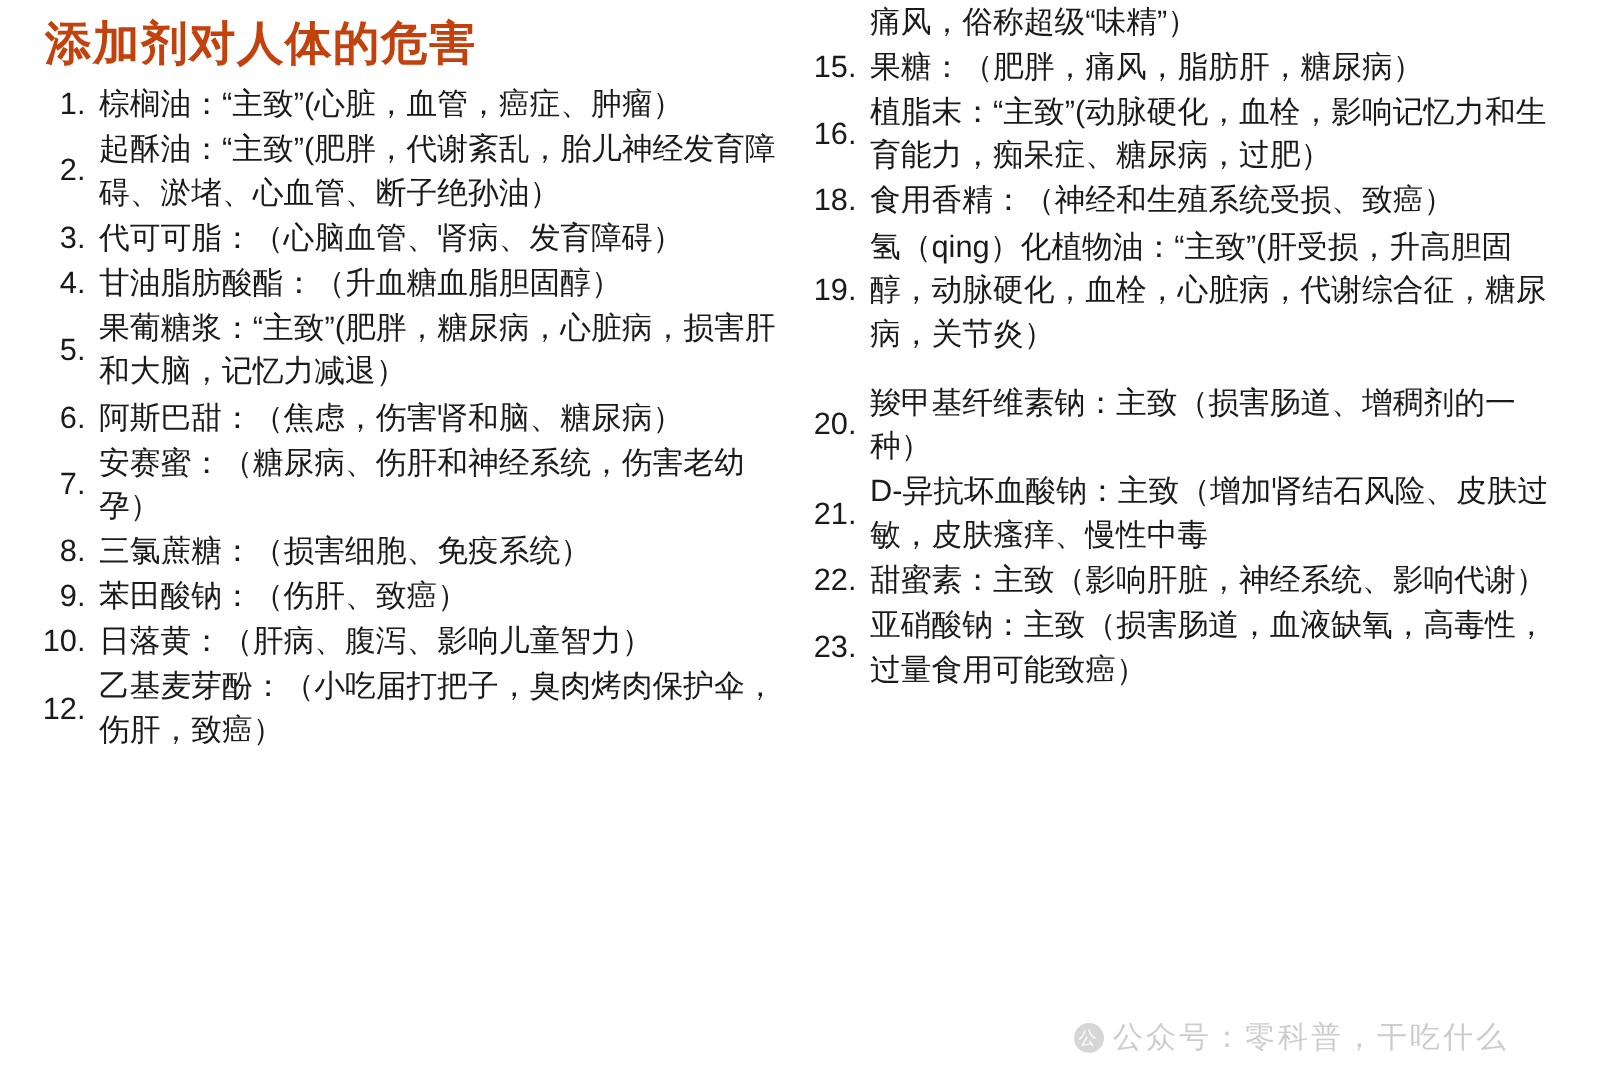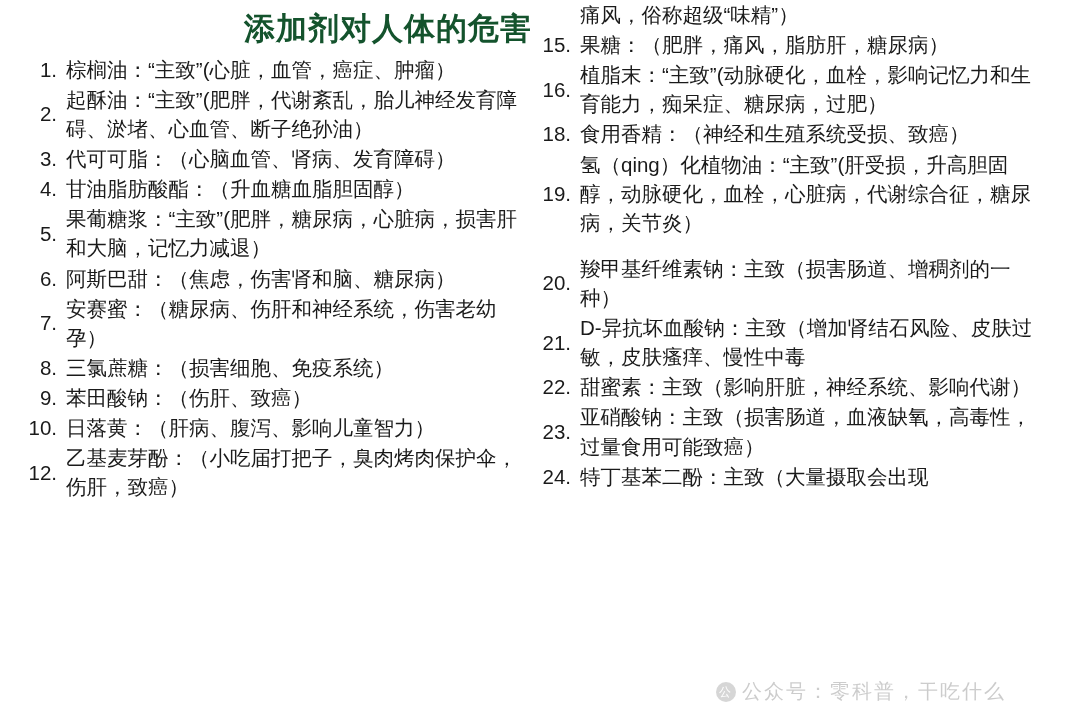--- a/index.html
+++ b/index.html
@@ -35,22 +35,21 @@
     left: 516px;
     width: 540px;
     padding: 0 8px 0 18px;
   }
   .doc-title {
     font-size: 31px;
     font-weight: bold;
     letter-spacing: 1px;
     line-height: 1.25;
     margin: 4px 0 6px 8px;
-    color: #14532d;
-    text-align: right;
+    color: #c2410c;
   }
   ol.items {
     list-style: none;
     margin: 0;
     padding: 0;
   }
   li.item {
     display: flex;
     align-items: center;
     font-size: 20.5px;
@@ -199,24 +198,20 @@
         <span class="txt">D-异抗坏血酸钠：主致（增加肾结石风险、皮肤过敏，皮肤瘙痒、慢性中毒</span>
       </li>
       <li class="item">
         <span class="num">22.</span>
         <span class="txt">甜蜜素：主致（影响肝脏，神经系统、影响代谢）</span>
       </li>
       <li class="item">
         <span class="num">23.</span>
         <span class="txt">亚硝酸钠：主致（损害肠道，血液缺氧，高毒性，过量食用可能致癌）</span>
       </li>
-      <li class="item">
-        <span class="num">24.</span>
-        <span class="txt">特丁基苯二酚：主致（大量摄取会出现</span>
-      </li>
     </ol>
   </div>
 
   <div class="watermark">
     <span class="wm-badge">公</span>
     <span>公众号：零科普，干吃什么</span>
   </div>
 
   <div class="clip-bottom"></div>
 </div>

